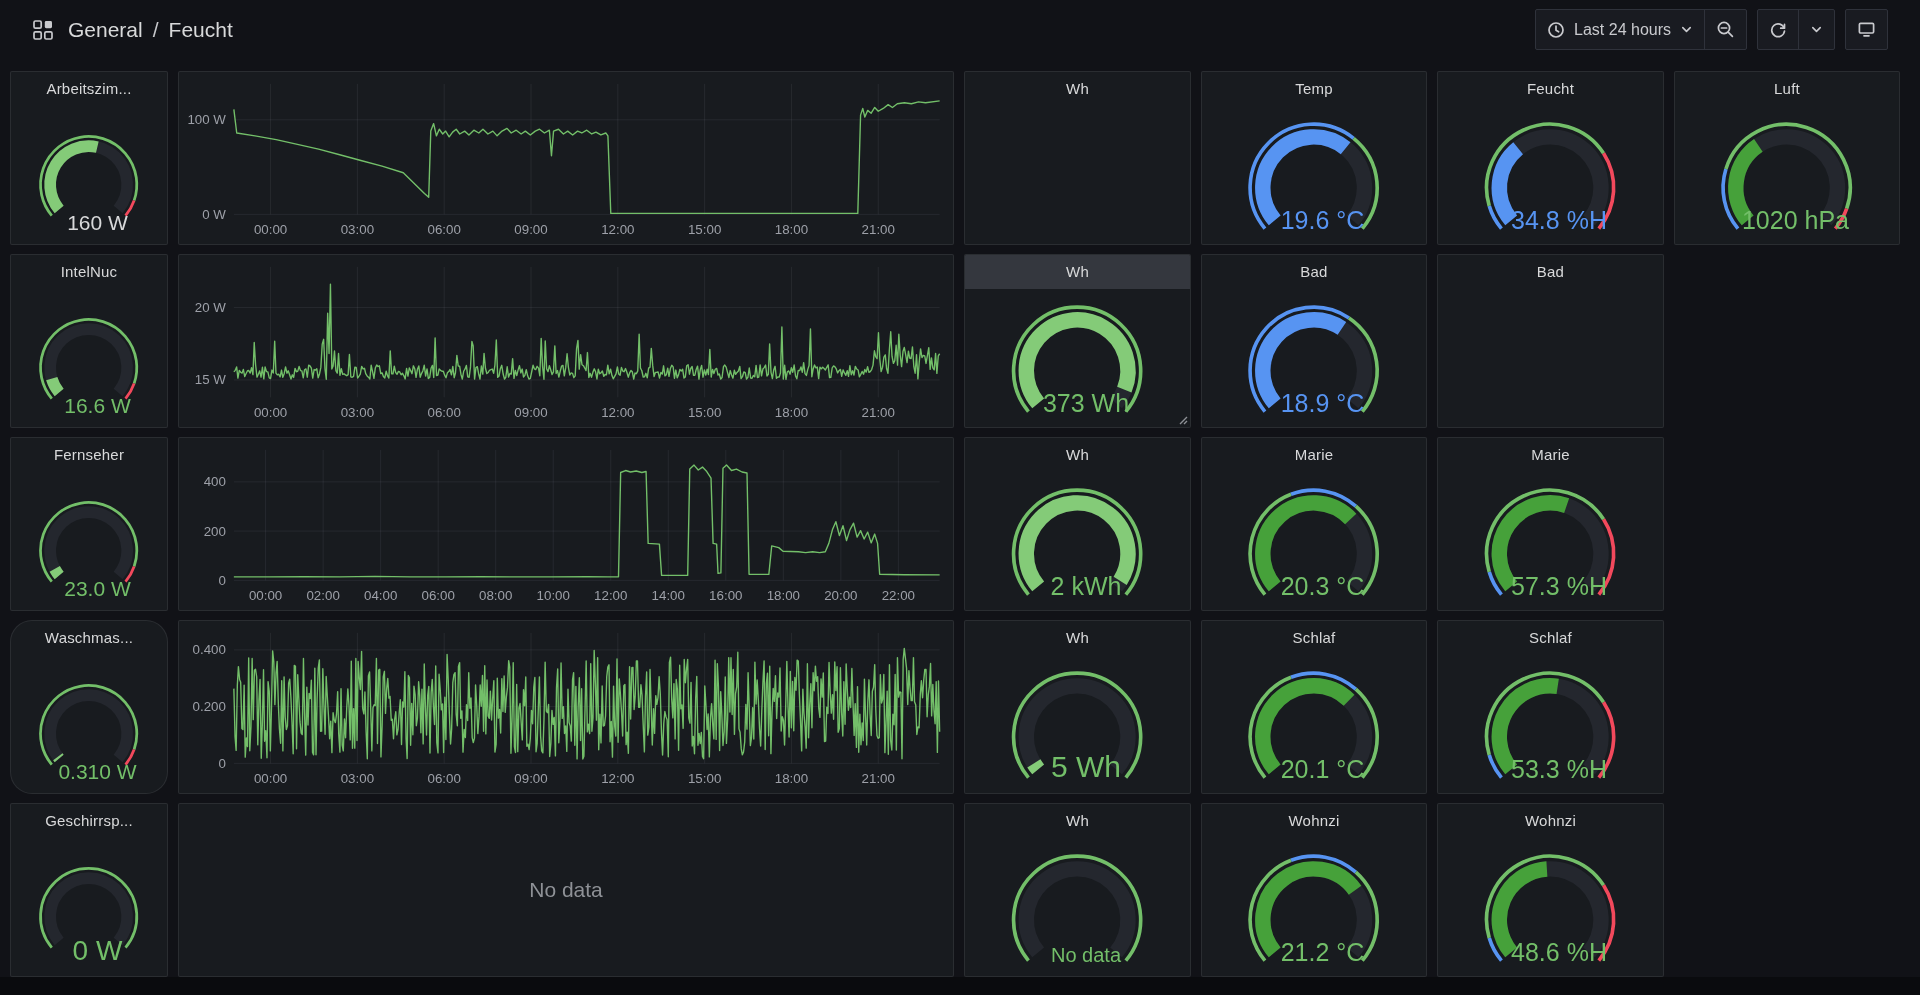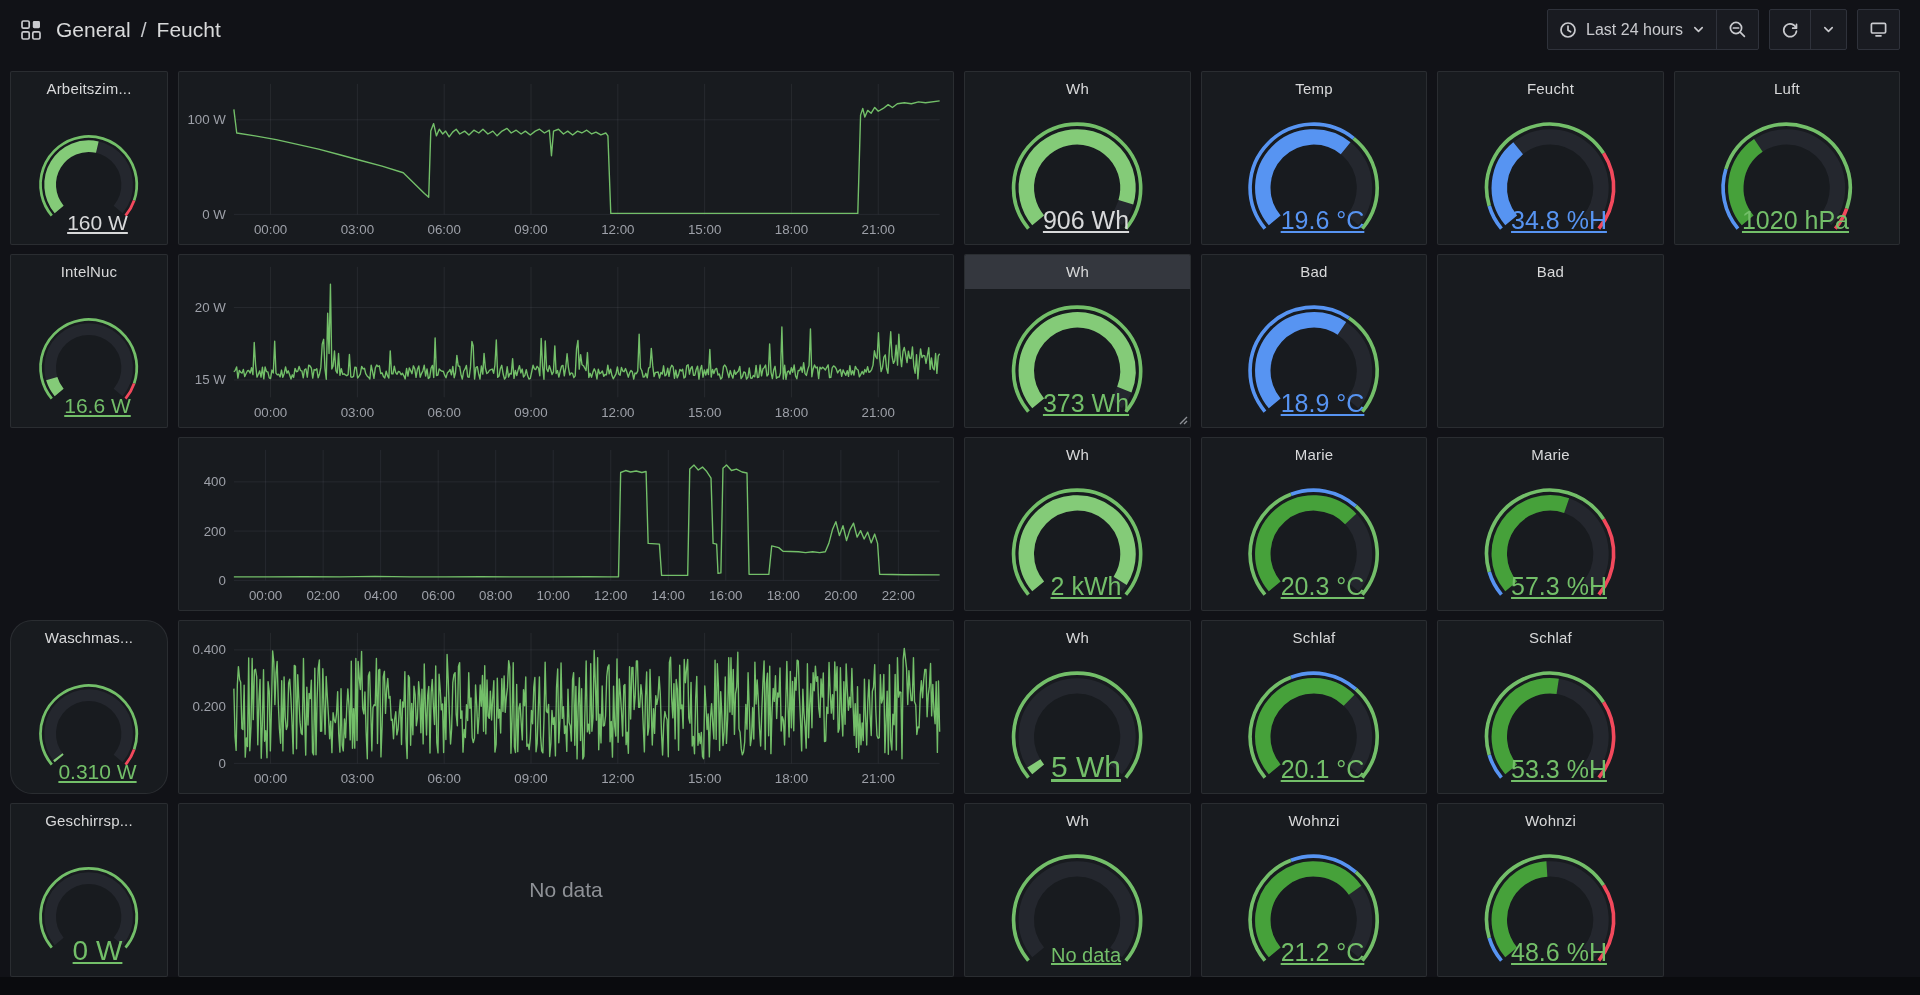--- a/index.html
+++ b/index.html
@@ -1,20 +1,20 @@
 <!DOCTYPE html>
 <html><head>
 <meta charset="utf-8">
 <style>
   html,body{margin:0;padding:0;width:1920px;height:995px;overflow:hidden;
     background:#111217;font-family:"Liberation Sans","DejaVu Sans",sans-serif;
     -webkit-font-smoothing:antialiased;}
   
   #header{height:59px;display:flex;align-items:center;justify-content:space-between;
-    padding:0 20px;box-sizing:border-box;}
+    padding:0 32px;box-sizing:border-box;}
   #crumbwrap{display:flex;align-items:center;gap:14px;}
   #crumb{display:flex;align-items:center;gap:10px;font-size:21px;color:#D8D9DA;}
   #crumb .sep{color:#C7C8CC;}
   .tbar{display:flex;align-items:center;gap:10px;}
   .tbgroup{display:flex;align-items:stretch;height:39px;border:1px solid #2F323B;
     border-radius:2px;background:#191B21;}
   .tbbtn{display:flex;align-items:center;gap:9px;padding:0 11px;color:#C9CACE;
     font-size:16px;cursor:pointer;white-space:nowrap;}
   .tbbtn + .tbbtn{border-left:1px solid #2F323B;}
   .icon{display:inline-flex;align-items:center;justify-content:center;}
@@ -24,21 +24,21 @@
     grid-template-rows:repeat(5,174px);gap:9px 10px;padding:12px 10px 0 10px;}
   .panel{background:#181B1F;border:1px solid rgba(204,204,220,0.10);border-radius:2px;
     position:relative;box-sizing:border-box;overflow:hidden;}
   .ptitle{height:34px;line-height:34px;text-align:center;font-size:15px;font-weight:500;
     color:#D8D9DA;letter-spacing:.2px;cursor:pointer;
     white-space:nowrap;overflow:hidden;text-overflow:ellipsis;padding:0 6px;}
   .ptitle.sel{background:#34373E;}
   .gbody{position:relative;height:calc(100% - 34px);display:flex;align-items:flex-start;
     justify-content:center;}
   .gbody svg{width:97%;height:100%;}
-  .gval{position:absolute;left:17px;right:0;bottom:9px;text-align:center;font-weight:500;text-decoration:underline;}
+  .gval{position:absolute;left:17px;right:0;bottom:9px;text-align:center;font-weight:500;}
   .chartsvg{display:block;width:100%;height:100%;}
   .nodata{height:100%;display:flex;align-items:center;justify-content:center;
     color:#8E9196;font-size:21px;}
   .rhandle{position:absolute;right:2px;bottom:2px;width:11px;height:11px;}
   #bottombar{height:18px;background:#0A0B0E;margin-top:0;}
 </style>
 </head>
 <body>
 
 <div id="header">
@@ -145,28 +145,20 @@
         <text x="352.594" y="164" text-anchor="middle" fill="#9DA0A8" font-size="13.5">09:00</text>
         <text x="440.41600000000005" y="164" text-anchor="middle" fill="#9DA0A8" font-size="13.5">12:00</text>
         <text x="528.238" y="164" text-anchor="middle" fill="#9DA0A8" font-size="13.5">15:00</text>
         <text x="616.0600000000001" y="164" text-anchor="middle" fill="#9DA0A8" font-size="13.5">18:00</text>
         <text x="703.8820000000001" y="164" text-anchor="middle" fill="#9DA0A8" font-size="13.5">21:00</text>
         <path d="M52.0 37.8 L54.9 61.7 L73.4 64.6 L94.8 68.4 L116.3 73.2 L137.7 78.0 L159.1 83.7 L180.5 89.5 L201.9 95.2 L223.4 101.9 L244.8 123.0 L249.1 126.8 L251.2 59.8 L254.1 52.2 L256.9 64.6 L259.8 57.9 L263.3 62.7 L266.2 59.8 L269.8 65.6 L273.3 60.8 L276.9 57.9 L280.5 62.7 L285.5 59.8 L289.8 63.7 L294.8 58.9 L299.8 61.7 L304.0 57.9 L309.0 62.7 L314.0 59.8 L318.3 64.6 L323.3 59.8 L328.3 57.0 L332.6 61.7 L337.6 58.9 L342.6 62.7 L346.9 59.8 L351.9 63.7 L356.9 59.8 L361.2 57.9 L366.2 61.7 L371.2 58.9 L373.3 84.7 L375.4 59.8 L380.4 57.9 L385.4 62.7 L389.7 59.8 L394.7 63.7 L399.7 59.8 L404.0 61.7 L409.0 58.9 L414.0 62.7 L418.3 60.8 L423.3 63.7 L428.3 61.7 L430.4 64.6 L433.3 143.0 L480.4 143.0 L551.8 143.0 L623.2 143.0 L683.2 143.0 L686.0 43.6 L688.2 36.9 L690.3 45.5 L693.2 38.8 L696.7 41.7 L700.3 35.9 L703.9 39.7 L708.9 36.9 L713.9 33.0 L718.2 35.9 L723.2 32.1 L730.3 31.1 L737.4 32.1 L744.6 30.2 L751.7 31.1 L766.0 29.2" stroke="#73BF69" stroke-width="1.4" fill="none" stroke-linejoin="round"></path>
       </svg>
     </div>
     <div class="panel" style="grid-area: 1 / 3;">
       <div class="ptitle">Wh</div>
-      <div class="gbody">
-        <svg viewBox="0 0 220 152">
-          <path d="M 67.10 126.00 A 56 56 0 1 1 152.90 126.00" stroke="#24272E" stroke-width="17" fill="none"></path>
-          <path d="M 67.10 126.00 A 56 56 0 1 1 163.67 106.00" stroke="#84CB78" stroke-width="17" fill="none"></path>
-          <path d="M 56.38 135.00 A 70 70 0 1 1 163.62 135.00" stroke="#73BF69" stroke-width="4" fill="none"></path>
-        </svg>
-        <div class="gval" style="color: rgb(216, 217, 218); font-size: 25px;">906 Wh</div>
-      </div>
     </div>
     <div class="panel" style="grid-area: 1 / 4;">
       <div class="ptitle">Temp</div>
       <div class="gbody">
         <svg viewBox="0 0 220 152">
           <path d="M 67.10 126.00 A 56 56 0 1 1 152.90 126.00" stroke="#24272E" stroke-width="17" fill="none"></path>
           <path d="M 67.10 126.00 A 56 56 0 0 1 145.24 46.48" stroke="#5794F2" stroke-width="17" fill="none"></path>
           <path d="M 56.38 135.00 A 70 70 0 0 1 154.05 35.60" stroke="#5794F2" stroke-width="4" fill="none"></path>
           <path d="M 154.05 35.60 A 70 70 0 0 1 163.62 135.00" stroke="#73BF69" stroke-width="4" fill="none"></path>
         </svg>
@@ -257,20 +249,32 @@
           <path d="M 67.10 126.00 A 56 56 0 1 1 152.90 126.00" stroke="#24272E" stroke-width="17" fill="none"></path>
           <path d="M 67.10 126.00 A 56 56 0 0 1 141.15 43.46" stroke="#5794F2" stroke-width="17" fill="none"></path>
           <path d="M 56.38 135.00 A 70 70 0 0 1 148.94 31.83" stroke="#5794F2" stroke-width="4" fill="none"></path>
           <path d="M 148.94 31.83 A 70 70 0 0 1 163.62 135.00" stroke="#73BF69" stroke-width="4" fill="none"></path>
         </svg>
         <div class="gval" style="color: rgb(87, 148, 242); font-size: 25px;">18.9 °C</div>
       </div>
     </div>
     <div class="panel" style="grid-area: 2 / 5;">
       <div class="ptitle">Bad</div>
+    </div>
+    <div class="panel" style="grid-area: 3 / 1;">
+      <div class="ptitle">Fernseher</div>
+      <div class="gbody">
+        <svg viewBox="0 0 220 152">
+          <path d="M 67.10 126.00 A 56 56 0 1 1 152.90 126.00" stroke="#24272E" stroke-width="17" fill="none"></path>
+          <path d="M 67.10 126.00 A 56 56 0 0 1 60.69 116.55" stroke="#84CB78" stroke-width="17" fill="none"></path>
+          <path d="M 56.38 135.00 A 70 70 0 1 1 176.11 113.02" stroke="#73BF69" stroke-width="4" fill="none"></path>
+          <path d="M 176.11 113.02 A 70 70 0 0 1 163.62 135.00" stroke="#F2495C" stroke-width="4" fill="none"></path>
+        </svg>
+        <div class="gval" style="color: rgb(115, 191, 105); font-size: 21px;">23.0 W</div>
+      </div>
     </div>
     <div class="panel" style="grid-area: 3 / 2;">
       <svg viewBox="0 0 776 174" class="chartsvg">
         <line x1="52" x2="766" y1="144" y2="144" stroke="rgba(210,220,240,0.08)" stroke-width="1"></line>
         <line x1="52" x2="766" y1="94.18867924528301" y2="94.18867924528301" stroke="rgba(210,220,240,0.08)" stroke-width="1"></line>
         <line x1="52" x2="766" y1="44.37735849056603" y2="44.37735849056603" stroke="rgba(210,220,240,0.08)" stroke-width="1"></line>
         <line x1="84.13" x2="84.13" y1="12" y2="144" stroke="rgba(210,220,240,0.08)" stroke-width="1"></line>
         <line x1="142.321" x2="142.321" y1="12" y2="144" stroke="rgba(210,220,240,0.08)" stroke-width="1"></line>
         <line x1="200.512" x2="200.512" y1="12" y2="144" stroke="rgba(210,220,240,0.08)" stroke-width="1"></line>
         <line x1="258.703" x2="258.703" y1="12" y2="144" stroke="rgba(210,220,240,0.08)" stroke-width="1"></line>

